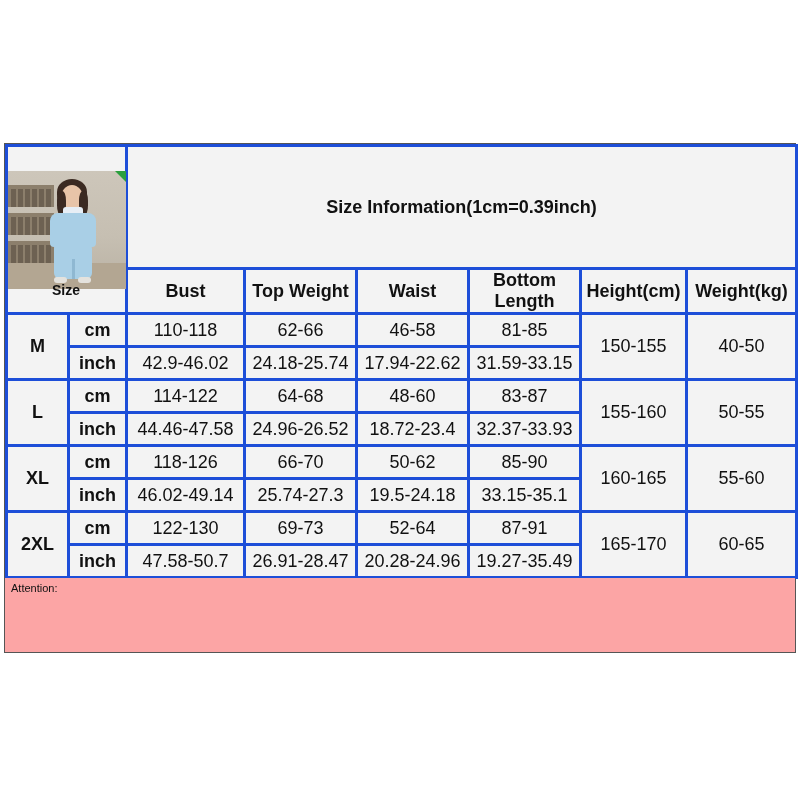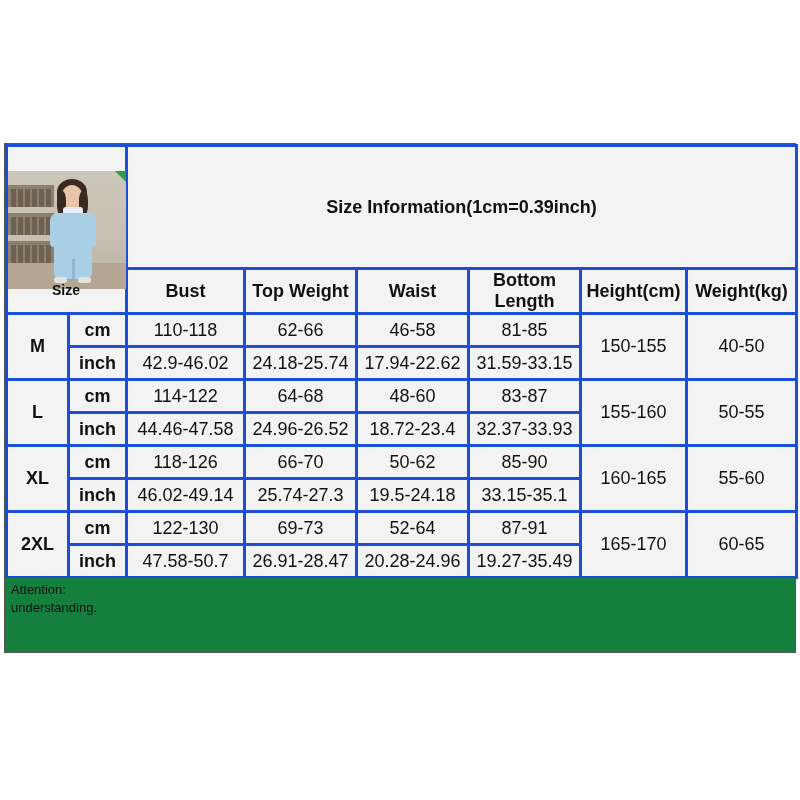--- a/index.html
+++ b/index.html
@@ -189,24 +189,24 @@
     width: 56px;
   }
   .attention {
     position: absolute;
     left: 0;
     right: 0;
     bottom: 0;
     height: 74px;
     padding: 3px 6px 0 6px;
     box-sizing: border-box;
-    font-size: 13px;
+    font-size: 11px;
     color: #111;
     line-height: 1.35;
-    background: #15803d;
+    background: #fca5a5;
   }
   .attention .line { white-space: nowrap; }
 </style>
 </head>
 <body>
 
 <div id="sheet">
 
   <table class="sizetable">
     <colgroup>
@@ -346,16 +346,15 @@
         <td>20.28-24.96</td>
         <td>19.27-35.49</td>
       </tr>
     </tbody>
   </table>
 
   <div style="position:absolute; left:1px; top:120px; width:120px; height:52px; display:flex; align-items:center; justify-content:center; font-weight:bold; font-size:14px; color:#111;">Size</div>
 
   <div class="attention">
     <div class="line">Attention:</div>
-    <div class="line">understanding.</div>
   </div>
 
 </div>
 
 </body></html>

